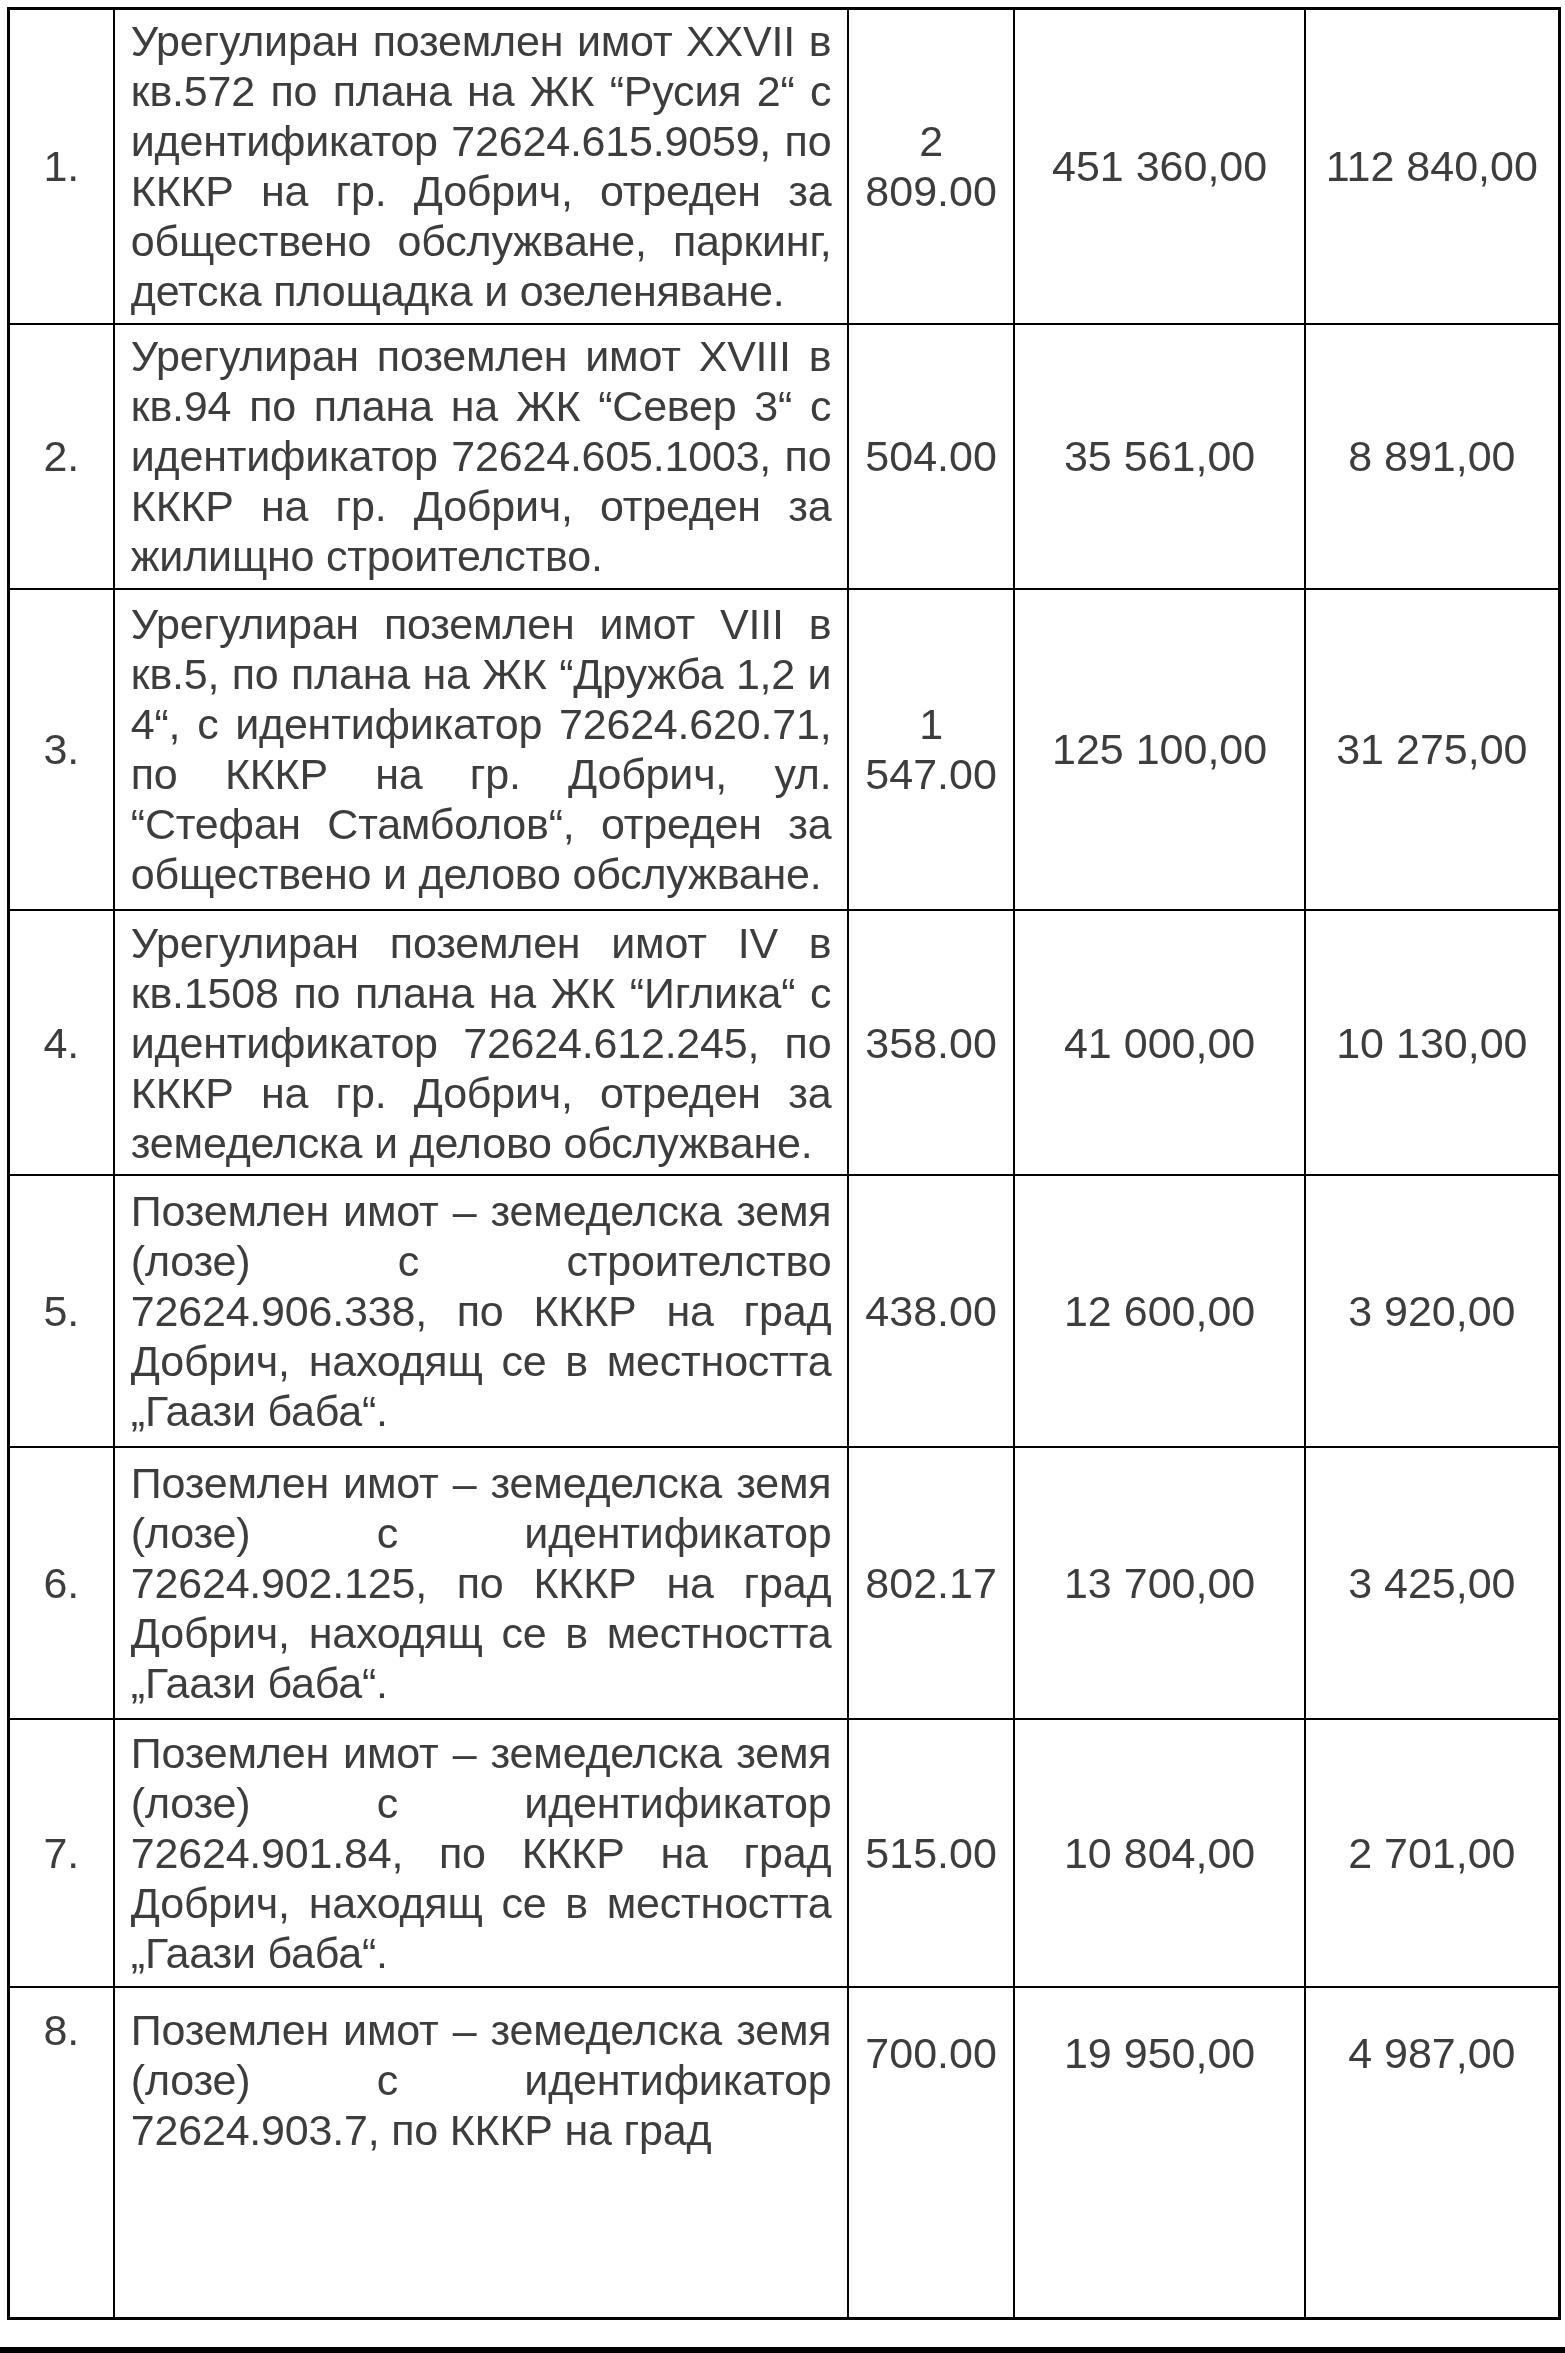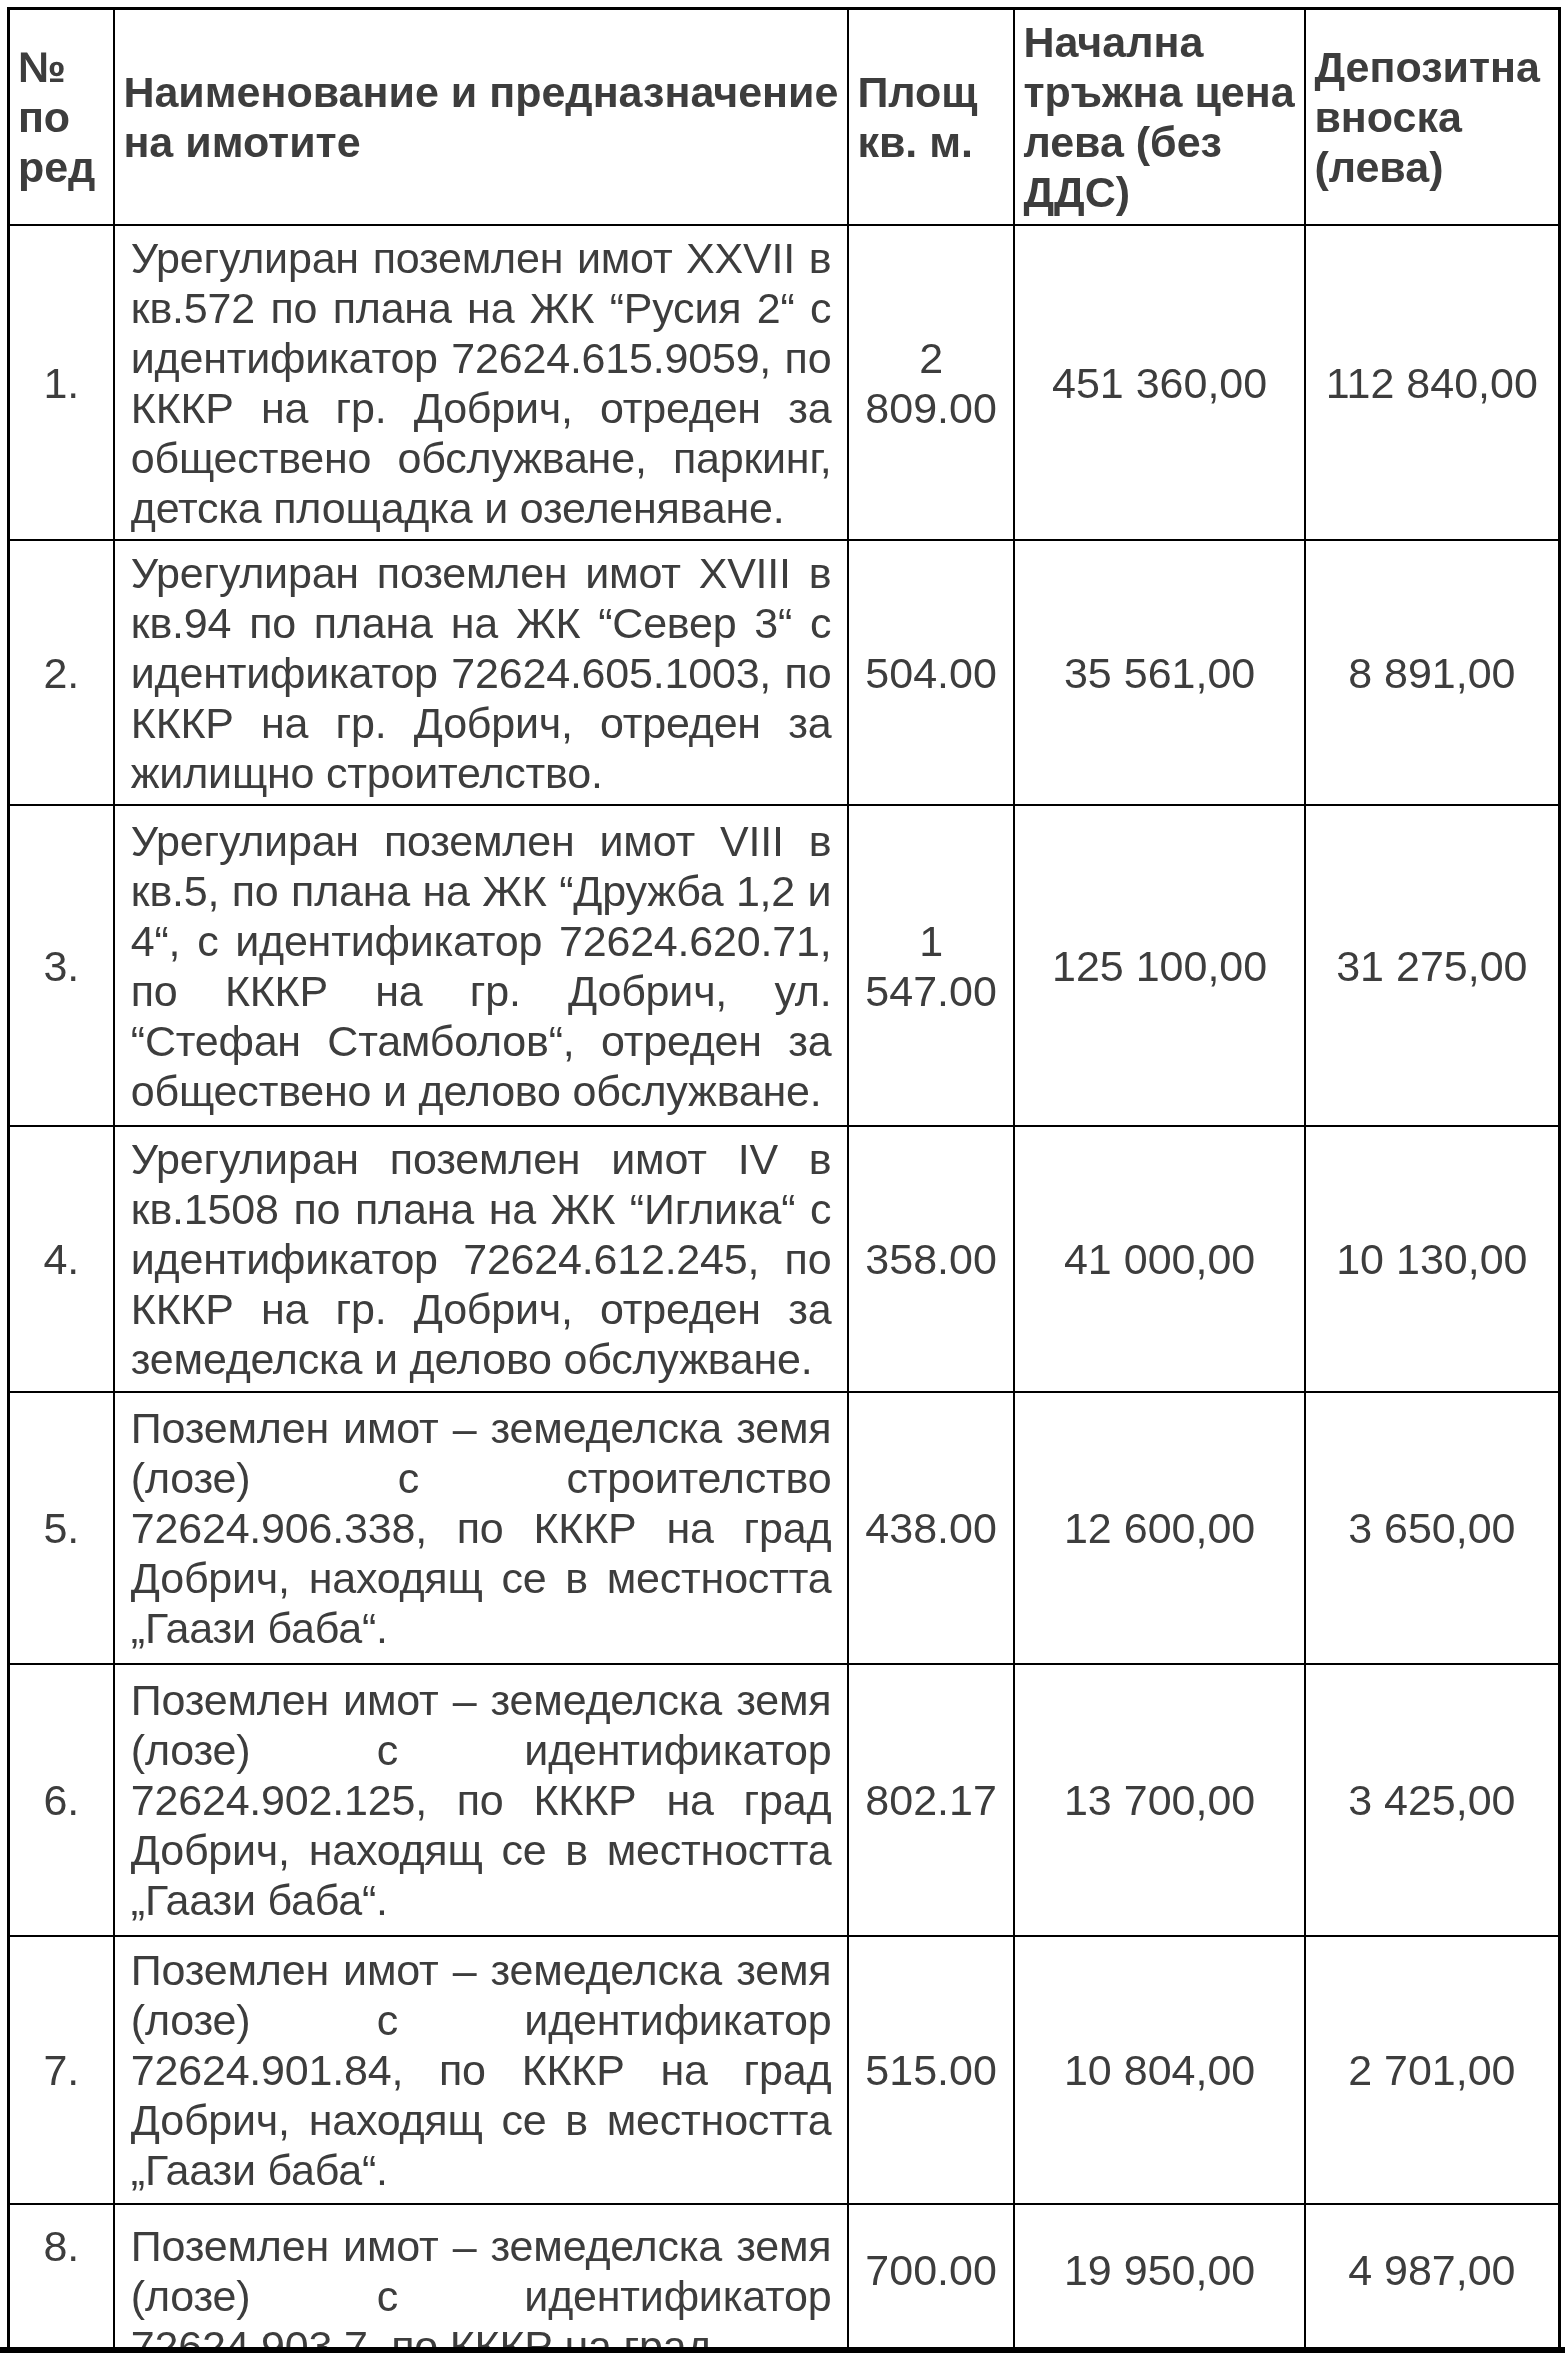--- a/index.html
+++ b/index.html
@@ -97,27 +97,20 @@
   <table class="props">
     <colgroup>
       <col style="width:106px">
       <col style="width:734px">
       <col style="width:166px">
       <col style="width:291px">
       <col style="width:254px">
     </colgroup>
 
     <tbody>
-        <tr class="hdr">
-      <th class="h-num">№ по ред</th>
-      <th class="h-name">Наименование и предназначение на имотите</th>
-      <th class="h-area">Площ кв. м.</th>
-      <th class="h-price">Начална тръжна цена лева (без ДДС)</th>
-      <th class="h-deposit">Депозитна вноска (лева)</th>
-    </tr>
 
     <tr class="r1">
       <td class="c-num">1.</td>
       <td class="c-name">Урегулиран поземлен имот XXVII в кв.572 по плана на ЖК “Русия 2“ с идентификатор 72624.615.9059, по КККР на гр. Добрич, отреден за обществено обслужване, паркинг, детска площадка и озеленяване.</td>
       <td class="c-area">2 809.00</td>
       <td class="c-price">451 360,00</td>
       <td class="c-deposit">112 840,00</td>
     </tr>
 
     <tr class="r2">
@@ -142,21 +135,21 @@
       <td class="c-area">358.00</td>
       <td class="c-price">41 000,00</td>
       <td class="c-deposit">10 130,00</td>
     </tr>
 
     <tr class="r5">
       <td class="c-num">5.</td>
       <td class="c-name">Поземлен имот – земеделска земя (лозе) с строителство 72624.906.338, по КККР на град Добрич, находящ се в местността „Гаази баба“.</td>
       <td class="c-area">438.00</td>
       <td class="c-price">12 600,00</td>
-      <td class="c-deposit">3 650,00</td>
+      <td class="c-deposit">3 920,00</td>
     </tr>
 
     <tr class="r6">
       <td class="c-num">6.</td>
       <td class="c-name">Поземлен имот – земеделска земя (лозе) с идентификатор 72624.902.125, по КККР на град Добрич, находящ се в местността „Гаази баба“.</td>
       <td class="c-area">802.17</td>
       <td class="c-price">13 700,00</td>
       <td class="c-deposit">3 425,00</td>
     </tr>
 

